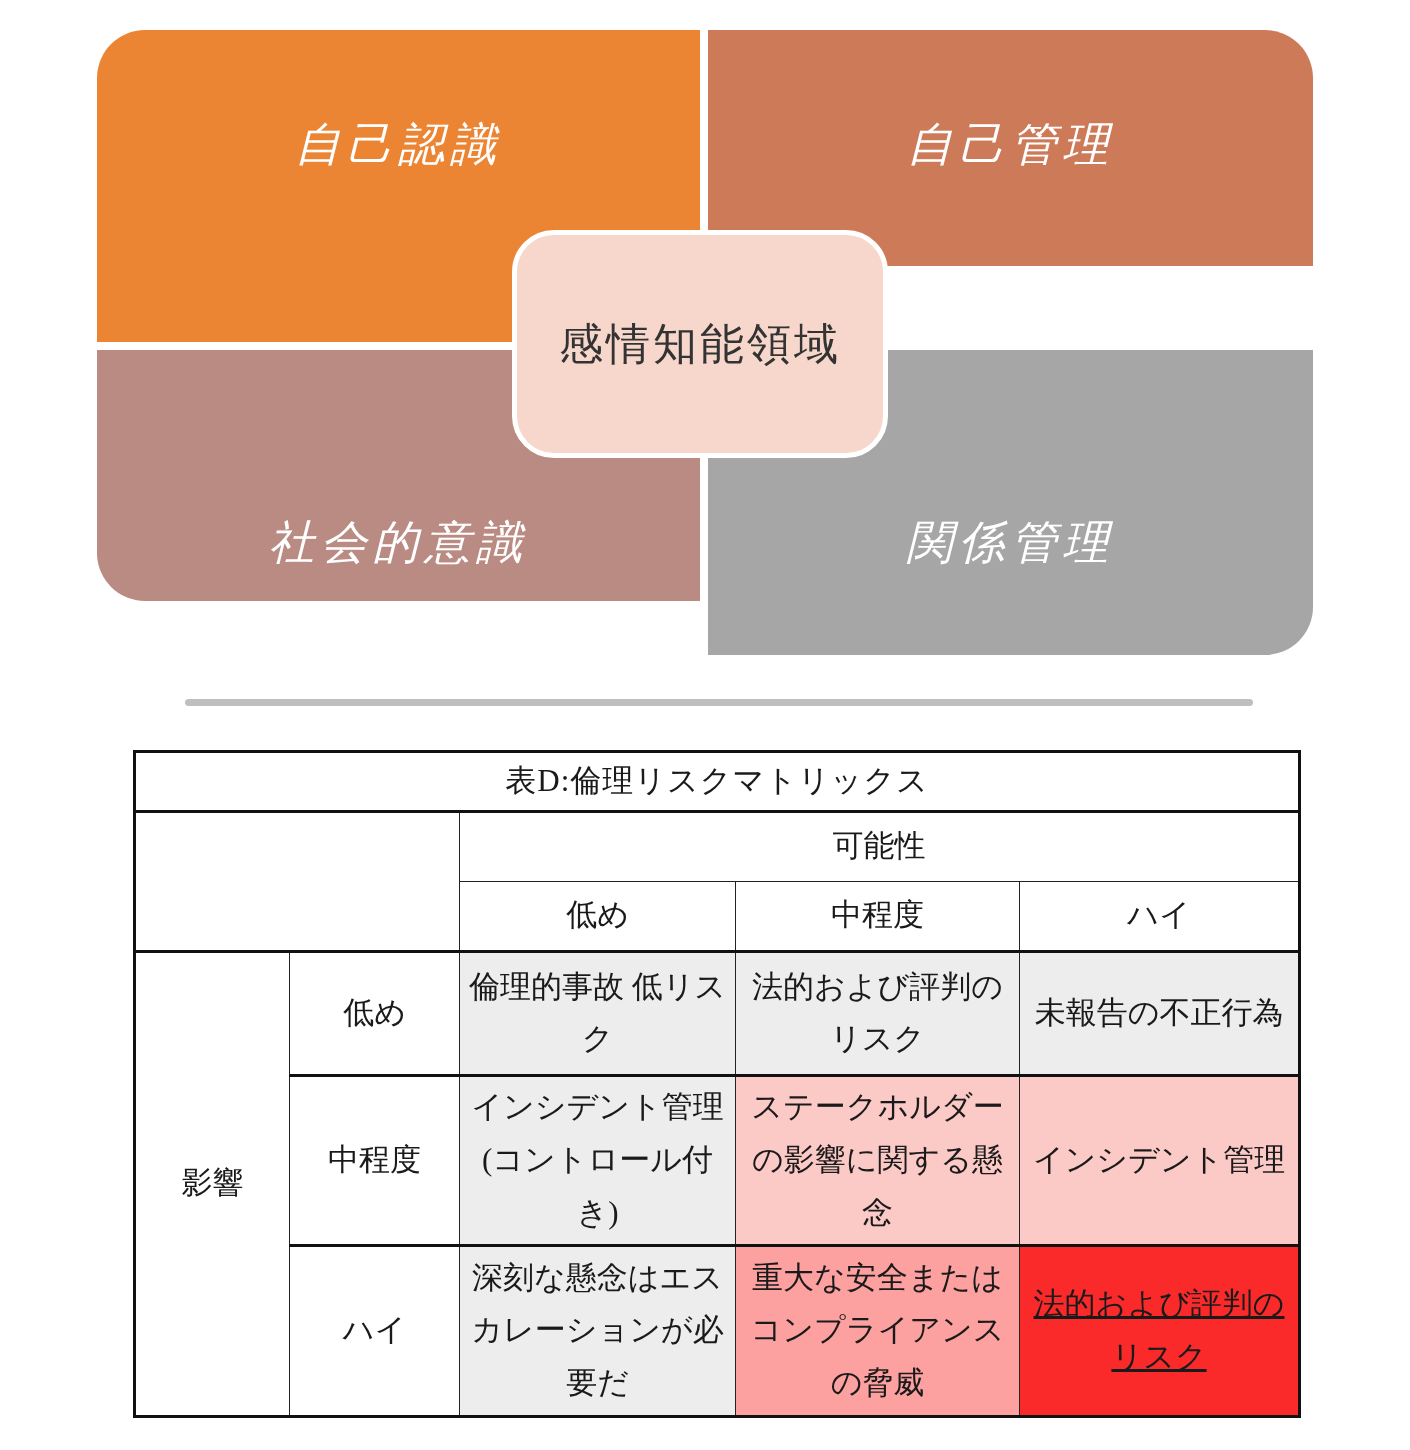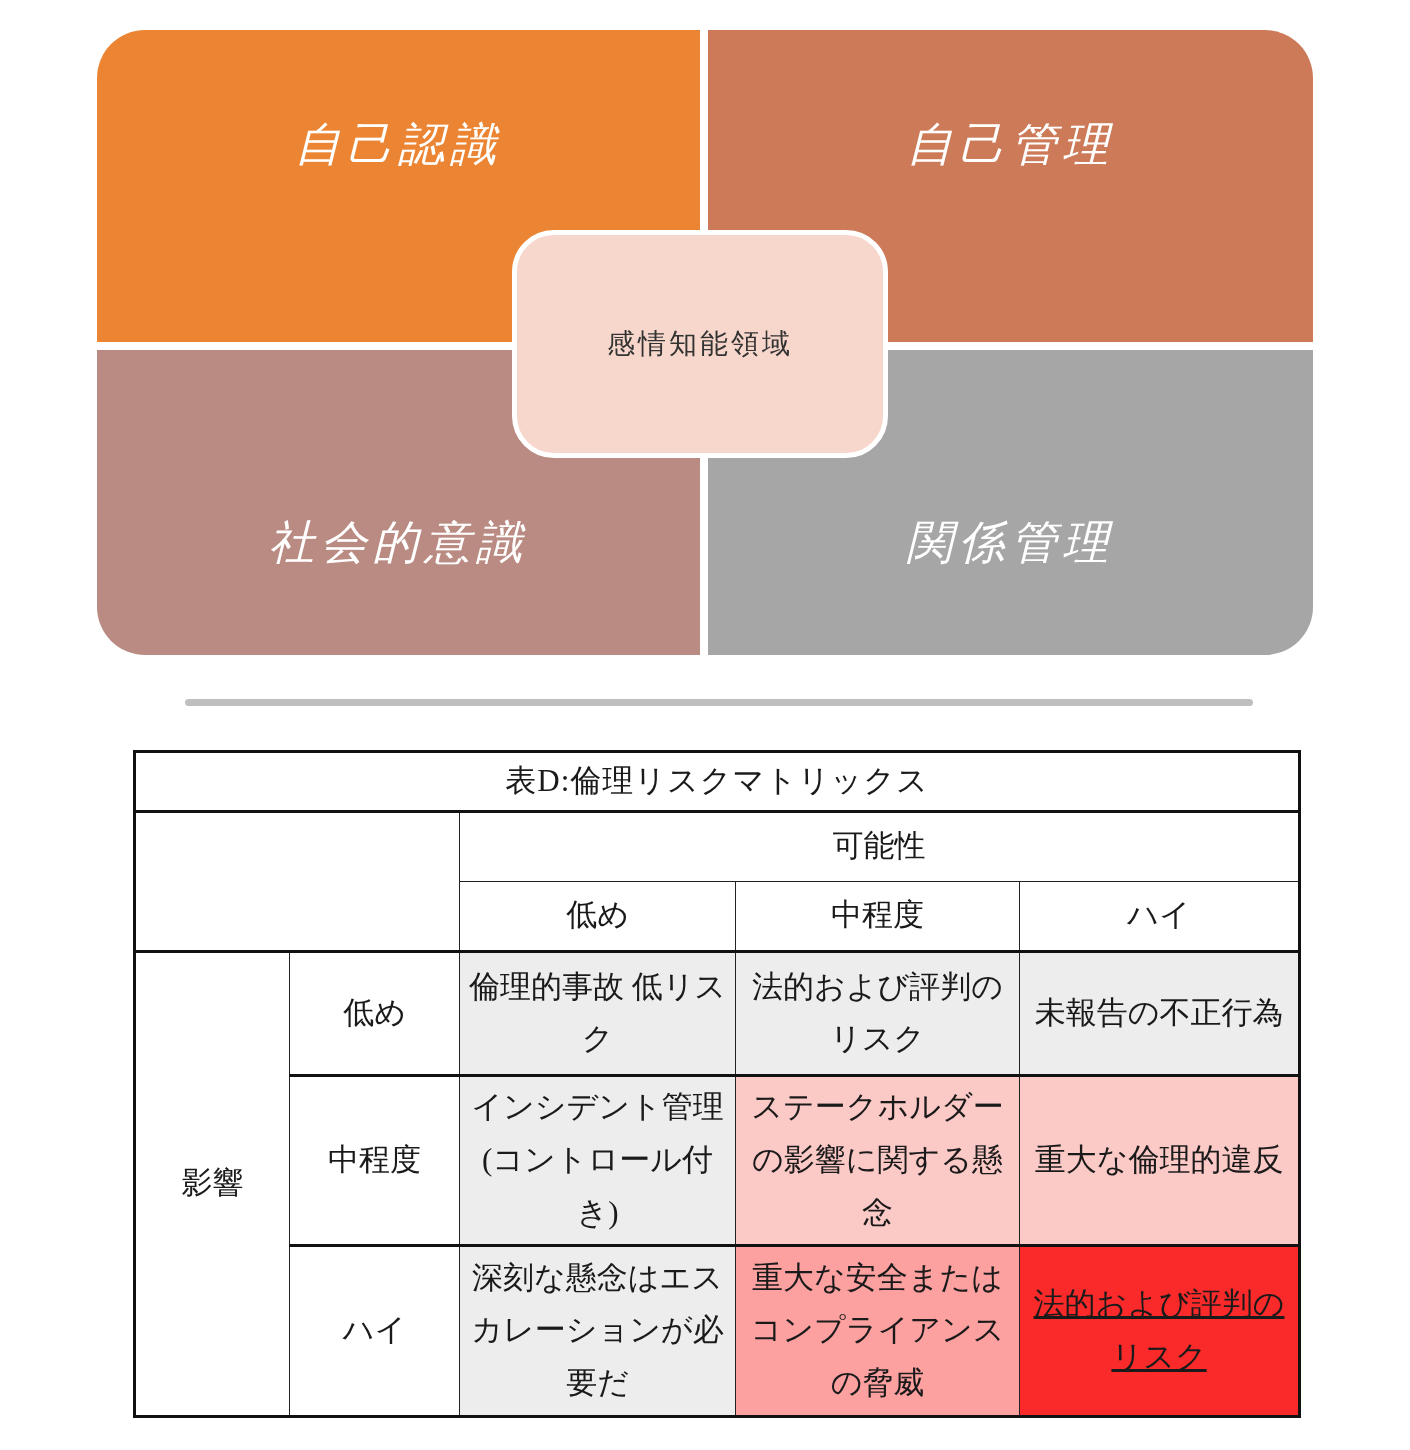--- a/index.html
+++ b/index.html
@@ -5,34 +5,34 @@
   html,body{margin:0;padding:0;}
   body{
     width:1410px;height:1450px;position:relative;background:#ffffff;
     font-family:"Liberation Sans", sans-serif;
   }
 
   
   .diagram{position:absolute;left:97px;top:30px;width:1216px;height:625px;}
   .quad{position:absolute;font-style:italic;}
   .q-tl{left:0;top:0;width:603px;height:312px;background:#EC8533;border-radius:48px 0 0 0;}
-  .q-tr{left:611px;top:0;width:605px;height:312px;background:#CC7A58;border-radius:0 48px 0 0;}
-  .q-bl{left:0;top:320px;width:603px;height:305px;background:#B98B82;border-radius:0 0 0 48px;}
+  .q-tr{left:611px;top:0;width:605px;height:236px;background:#CC7A58;border-radius:0 48px 0 0;}
+  .q-bl{left:0;top:320px;width:603px;height:251px;background:#B98B82;border-radius:0 0 0 48px;}
   .q-br{left:611px;top:320px;width:605px;height:305px;background:#A6A6A6;border-radius:0 0 48px 0;}
   .quad-label{
     position:absolute;left:0;width:100%;text-align:center;
     color:#ffffff;font-size:46px;font-weight:400;letter-spacing:6px;
   }
   .q-tl .quad-label,.q-tr .quad-label{top:84px;}
   .q-bl .quad-label,.q-br .quad-label{top:162px;}
   .center-box{
     position:absolute;left:415px;top:200px;width:376px;height:228px;
     background:#F7D7CB;border:5px solid #ffffff;border-radius:42px;
     display:flex;align-items:center;justify-content:center;
-    font-size:28px;color:#333333;letter-spacing:3px;box-sizing:border-box;
+    font-size:44px;color:#333333;letter-spacing:3px;box-sizing:border-box;
   }
 
   
   .divider{position:absolute;left:185px;top:699px;width:1068px;height:7px;
     background:#BFBFBF;border-radius:4px;}
 
   
   .matrix-wrap{position:absolute;left:133px;top:750px;}
   table.matrix{
     border-collapse:collapse;table-layout:fixed;width:1165px;
@@ -106,21 +106,21 @@
       <td rowspan="3">影響</td>
       <td>低め</td>
       <td class="c-gray">倫理的事故 低リスク</td>
       <td class="c-gray">法的および評判のリスク</td>
       <td class="c-gray">未報告の不正行為</td>
     </tr>
     <tr class="r-data2 thick-top">
       <td>中程度</td>
       <td class="c-gray">インシデント管理(コントロール付き)</td>
       <td class="c-pink">ステークホルダーの影響に関する懸念</td>
-      <td class="c-pink">重大な倫理的違反</td>
+      <td class="c-pink">インシデント管理</td>
     </tr>
     <tr class="r-data3 thick-top">
       <td>ハイ</td>
       <td class="c-gray">深刻な懸念はエスカレーションが必要だ</td>
       <td class="c-salmon">重大な安全またはコンプライアンスの脅威</td>
       <td class="c-red">法的および評判のリスク</td>
     </tr>
   </tbody>
     </table>
 </div>

